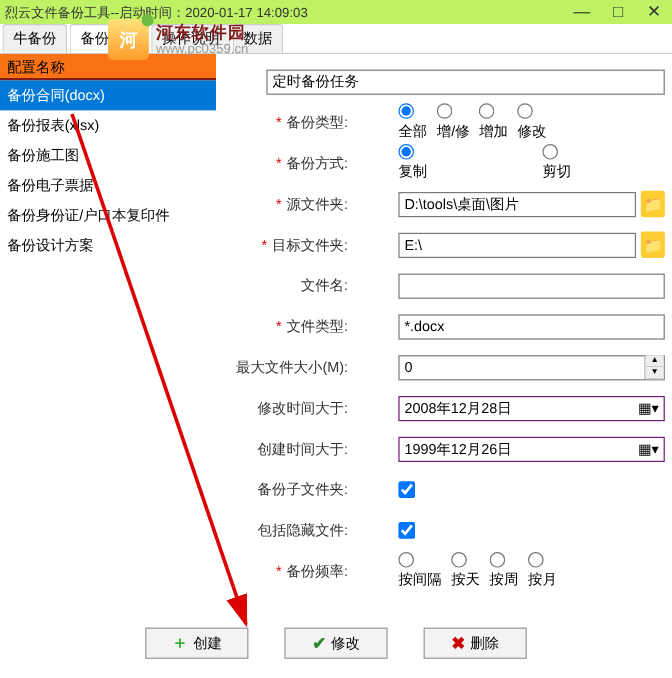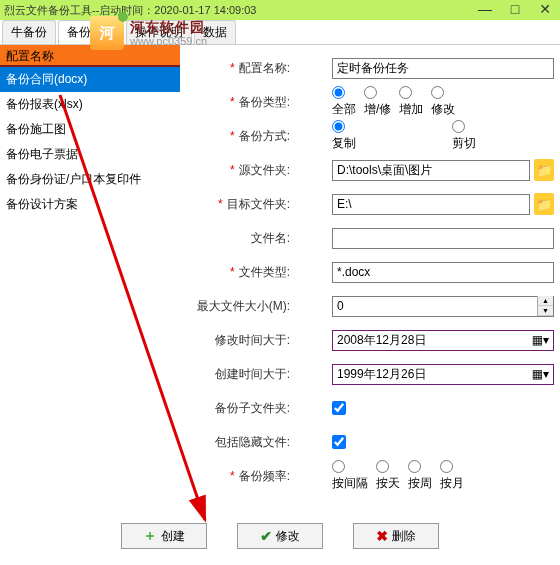--- a/index.html
+++ b/index.html
@@ -78,21 +78,20 @@
     <div class="item">备份报表(xlsx)</div>
     <div class="item">备份施工图</div>
     <div class="item">备份电子票据</div>
     <div class="item">备份身份证/户口本复印件</div>
     <div class="item">备份设计方案</div>
   </div>
 
   <div class="form">
 
     <div class="row">
-      <div class="lbl"><span class="req">*</span><span>配置名称:</span></div>
       <div class="ctrl">
           <input type="text" value="定时备份任务" style="">
         </div>
     </div>
 
     <div class="row">
       <div class="lbl"><span class="req">*</span><span>备份类型:</span></div>
       <div class="ctrl radios">
         <label>
             <input type="radio" checked="" style="">

